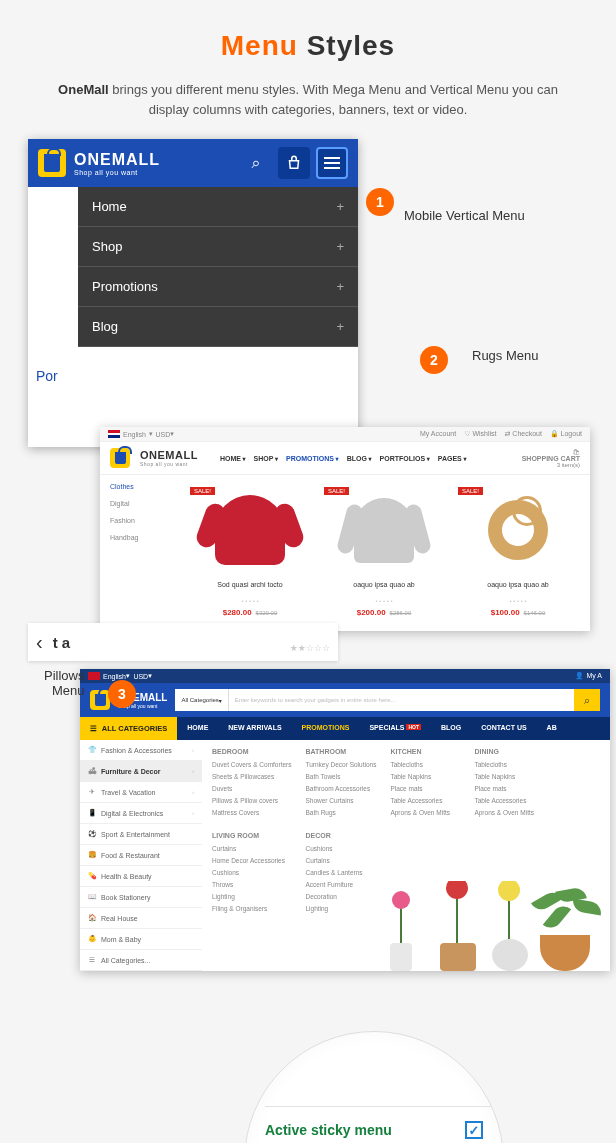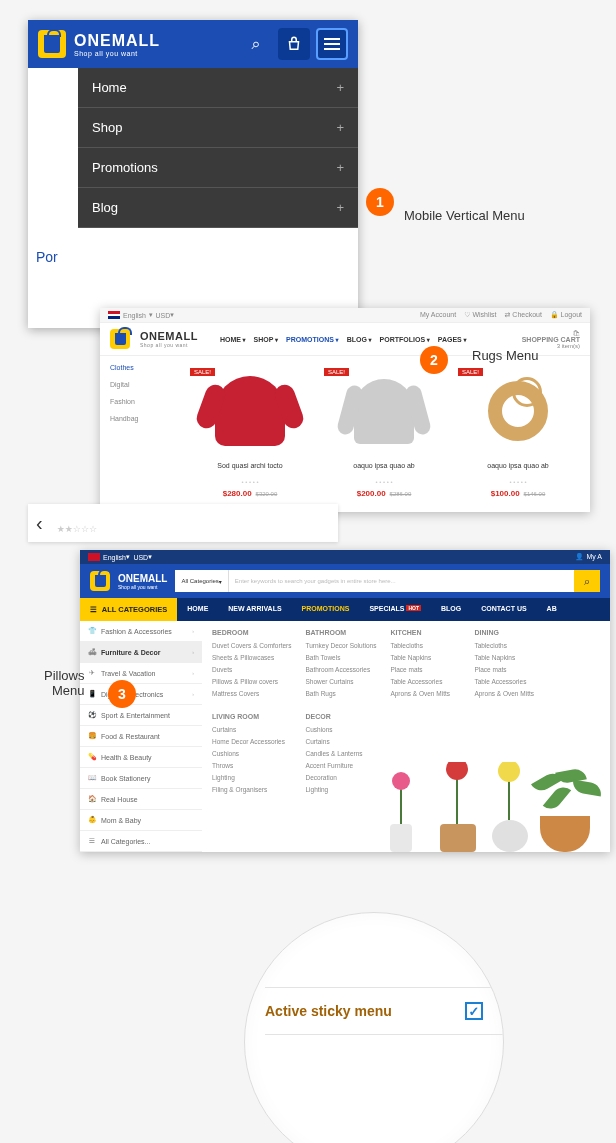--- a/index.html
+++ b/index.html
@@ -129,28 +129,35 @@
 .l2{left:24px;bottom:36px;transform:rotate(-10deg)}
 .l3{left:10px;bottom:14px;transform:rotate(-50deg)}
 .l4{left:40px;bottom:24px;transform:rotate(10deg)}
 
 
 .sticky-block{margin-top:60px;display:flex;align-items:center;gap:24px;padding:0 20px 30px}
 .sticky-txt{flex:0 0 200px;text-align:right;font-size:13px;color:#555;line-height:1.5}
 .sticky-circle{position:relative;width:260px;height:260px;border-radius:50%;border:1px solid #ddd;background:#fff;overflow:hidden;box-shadow:inset 0 0 20px rgba(0,0,0,.03)}
 .opt-row{position:absolute;left:20px;right:0;padding:14px 0;border-bottom:1px solid #e3e3e3;display:flex;align-items:center;justify-content:space-between;padding-right:20px}
 .opt1{top:74px;border-top:1px solid #e3e3e3}
-.opt-label{font-weight:700;font-size:14px;color:#a16207}
+.opt-label{font-weight:700;font-size:14px;color:#15803d}
 .chk{width:18px;height:18px;border:2px solid #1b7fd4;display:flex;align-items:center;justify-content:center;color:#1b7fd4;font-size:13px;font-weight:700}
 </style>
 </head>
 <body>
 
 <div class="page">
 
+  <div class="title-row">
+    <span class="title-orange">Menu</span>
+    <span class="title-dark">Styles</span>
+  </div>
+  <p class="intro">
+    <b>OneMall</b><span> brings you different menu styles. With Mega Menu and Vertical Menu you can display columns with categories, banners, text or video.</span>
+  </p>
 
   <div class="badge" style="top:188px;left:366px">
       <span>1</span>
     </div>
   <div class="badge-label" style="top:208px;left:404px">Mobile Vertical Menu</div>
 
   <div class="mob-wrap">
     <div class="mob-header">
       <div class="logo-box">
           <div class="logo-bag"></div>
@@ -267,20 +274,21 @@
           <div class="prod-name">oaquo ipsa quao ab</div>
           <div class="dots">• • • • •</div>
           <div class="price-row"><span class="price">$100.00</span><span class="old">$146.00</span></div>
         </div>
       </div>
     </div>
   </div>
 
   <div class="peek">
     <span class="peek-arrow">‹</span>
+    <span class="peek-txt">t a</span>
     <span class="stars">★★☆☆☆</span>
   </div>
 
   <div class="badge" style="top:680px;left:108px">
       <span>3</span>
     </div>
   <div class="badge-label" style="top:668px;left:44px;text-align:right">
     <span>Pillows</span><br><span>Menu</span>
   </div>
 

